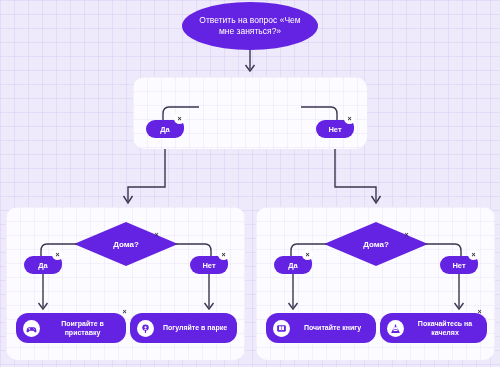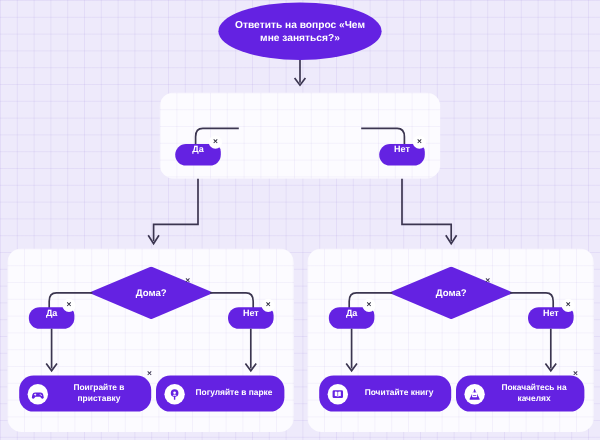--- a/index.html
+++ b/index.html
@@ -34,21 +34,21 @@
     position: absolute;
     background: #6422e2;
     border-radius: 50%;
     color: #fff;
     display: flex;
     align-items: center;
     justify-content: center;
     text-align: center;
     font-size: 8.5px;
     line-height: 1.35;
-    font-weight: 700;
+    font-weight: 400;
     padding: 4px 10px;
   }
   .diamond-wrap { position: absolute; }
   .diamond {
     position: absolute;
     inset: 0;
     background: #6422e2;
     clip-path: polygon(50% 0%, 100% 50%, 50% 100%, 0% 50%);
     display: flex;
     align-items: center;
@@ -61,20 +61,21 @@
     text-align: center;
   }
 
   .pill {
     position: absolute;
     background: #6422e2;
     color: #fff;
     font-size: 7.5px;
     font-weight: 700;
     display: flex;
+    align-items: center;
     justify-content: center;
     border-radius: 14px 10px 14px 14px;
   }
 
   .card {
     position: absolute;
     background: #6422e2;
     border-radius: 12px;
     display: flex;
     align-items: center;

